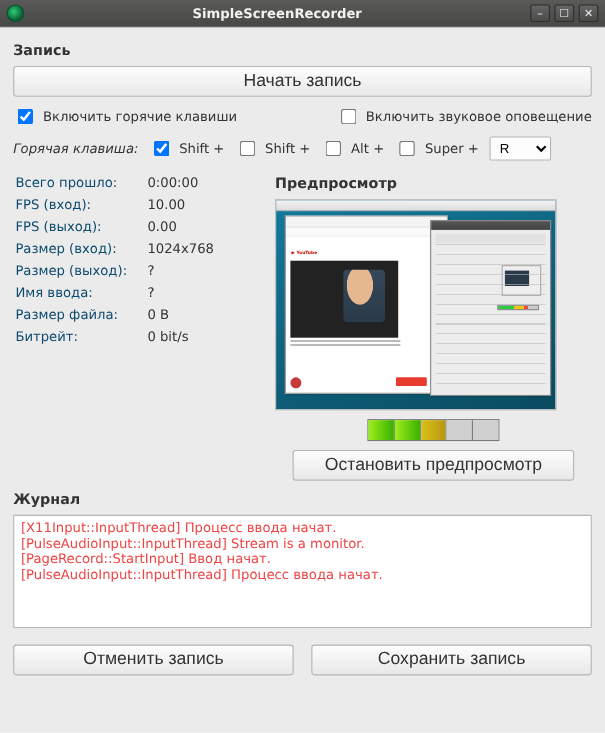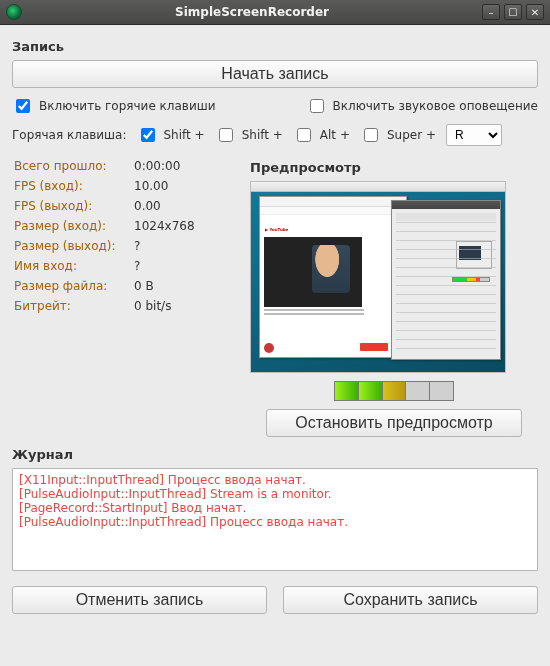--- a/index.html
+++ b/index.html
@@ -74,21 +74,21 @@
     width: 14px; height: 14px;
     cursor: pointer;
   }
   .hotkey-row {
     display: flex;
     align-items: center;
     gap: 10px;
     flex-wrap: nowrap;
     margin-top: 6px;
   }
-  .hotkey-row .lbl { white-space: nowrap; }
+  .hotkey-row .lbl { white-space: nowrap; font-style: italic; }
   select.key {
     height: 22px;
     border: 1px solid #b5b5b5;
     border-radius: 2px;
     background: #fdfdfd;
     font-size: 12px;
     padding: 0 4px;
     min-width: 56px;
     cursor: pointer;
   }
@@ -101,21 +101,21 @@
   .col-preview { flex: 1; }
   table.info {
     border-collapse: collapse;
     width: 100%;
     font-size: 12px;
   }
   table.info td {
     padding: 3px 2px;
     vertical-align: top;
   }
-  table.info td.k { color: #a16207; width: 120px; white-space: nowrap; }
+  table.info td.k { color: #0c4a6e; width: 120px; white-space: nowrap; }
   table.info td.v { color: #333; }
   .preview-box {
     border: 1px solid #bdbdbd;
     background: #d8d8d8;
     width: 256px;
     height: 192px;
     margin: 4px 0 8px 0;
     overflow: hidden;
     position: relative;
   }
@@ -321,21 +321,21 @@
             </tr>
             <tr>
               <td class="k">Размер (вход):</td>
               <td class="v">1024x768</td>
             </tr>
             <tr>
               <td class="k">Размер (выход):</td>
               <td class="v">?</td>
             </tr>
             <tr>
-              <td class="k">Имя вход:</td>
+              <td class="k">Имя ввода:</td>
               <td class="v">?</td>
             </tr>
             <tr>
               <td class="k">Размер файла:</td>
               <td class="v">0 B</td>
             </tr>
             <tr>
               <td class="k">Битрейт:</td>
               <td class="v">0 bit/s</td>
             </tr>

